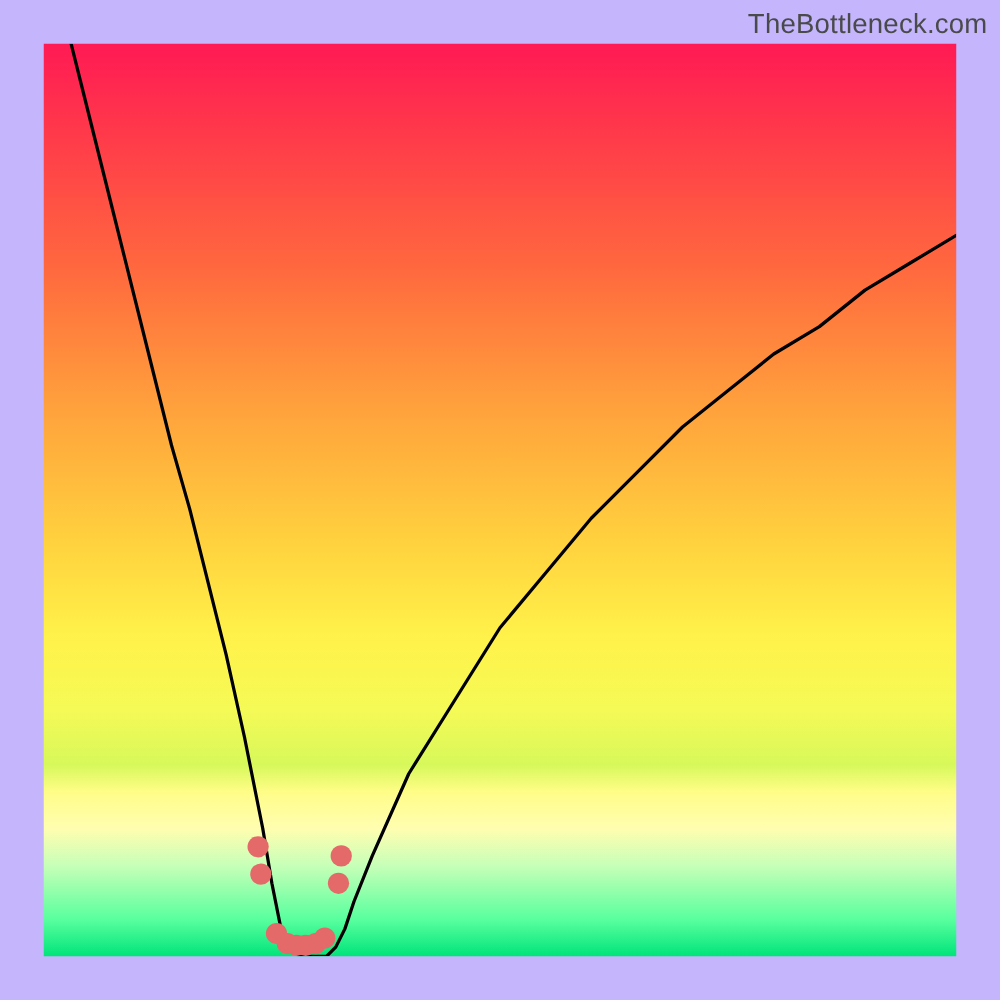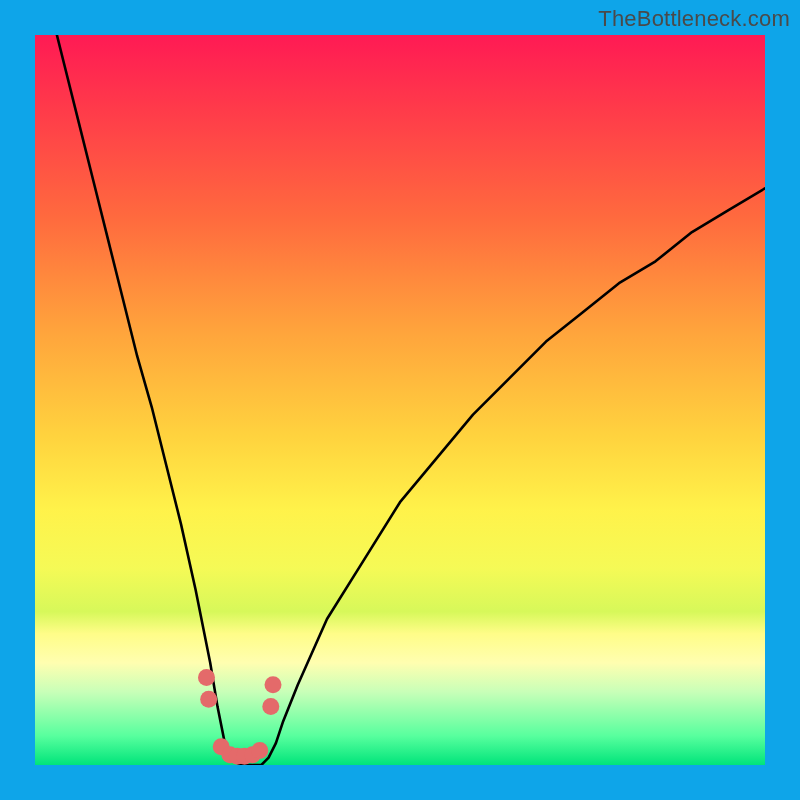--- a/index.html
+++ b/index.html
@@ -9,21 +9,21 @@
     height: 800px;
     background: #000;
     overflow: hidden;
   }
   .frame {
     position: absolute;
     left: 0;
     top: 0;
     width: 800px;
     height: 800px;
-    background: #0ea5e9;
+    background: #c4b5fd;
   }
   .plot-area {
     position: absolute;
     left: 35px;
     top: 35px;
     width: 730px;
     height: 730px;
     overflow: hidden;
     background: linear-gradient(
       to bottom,

